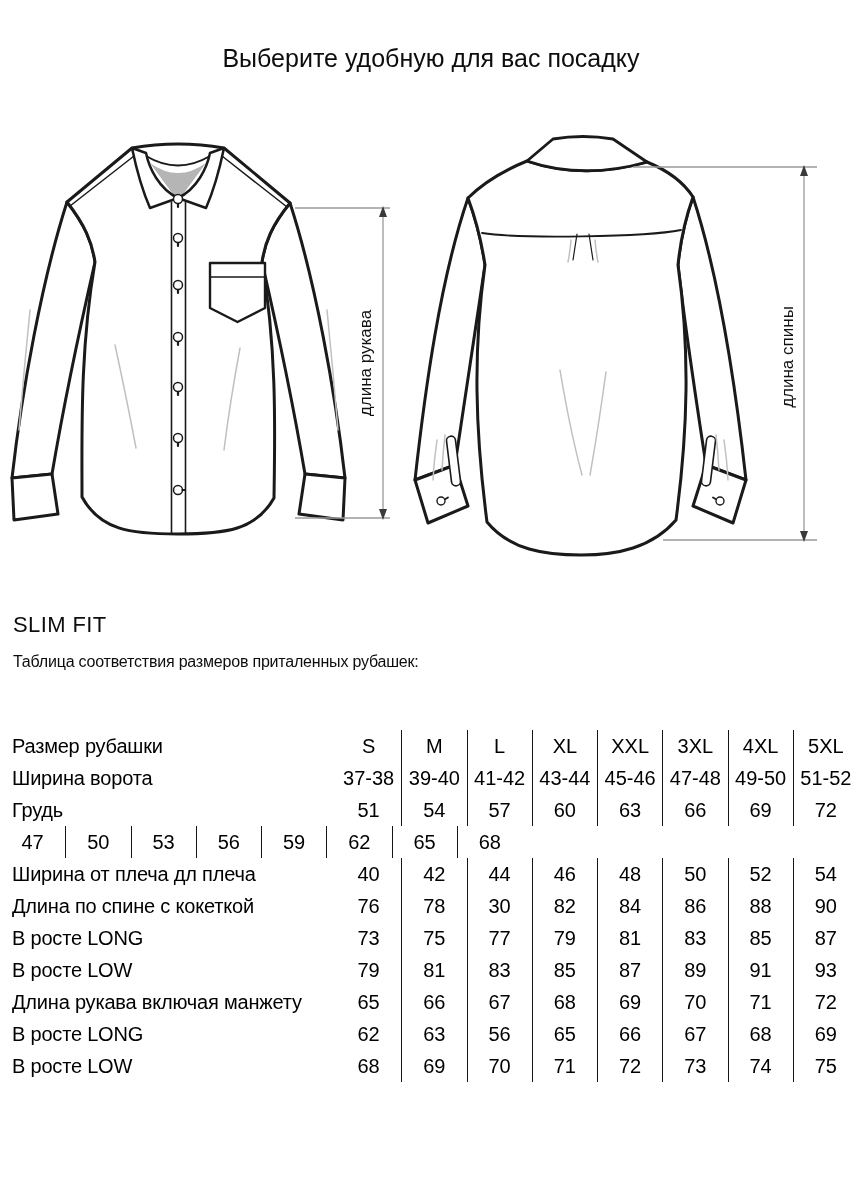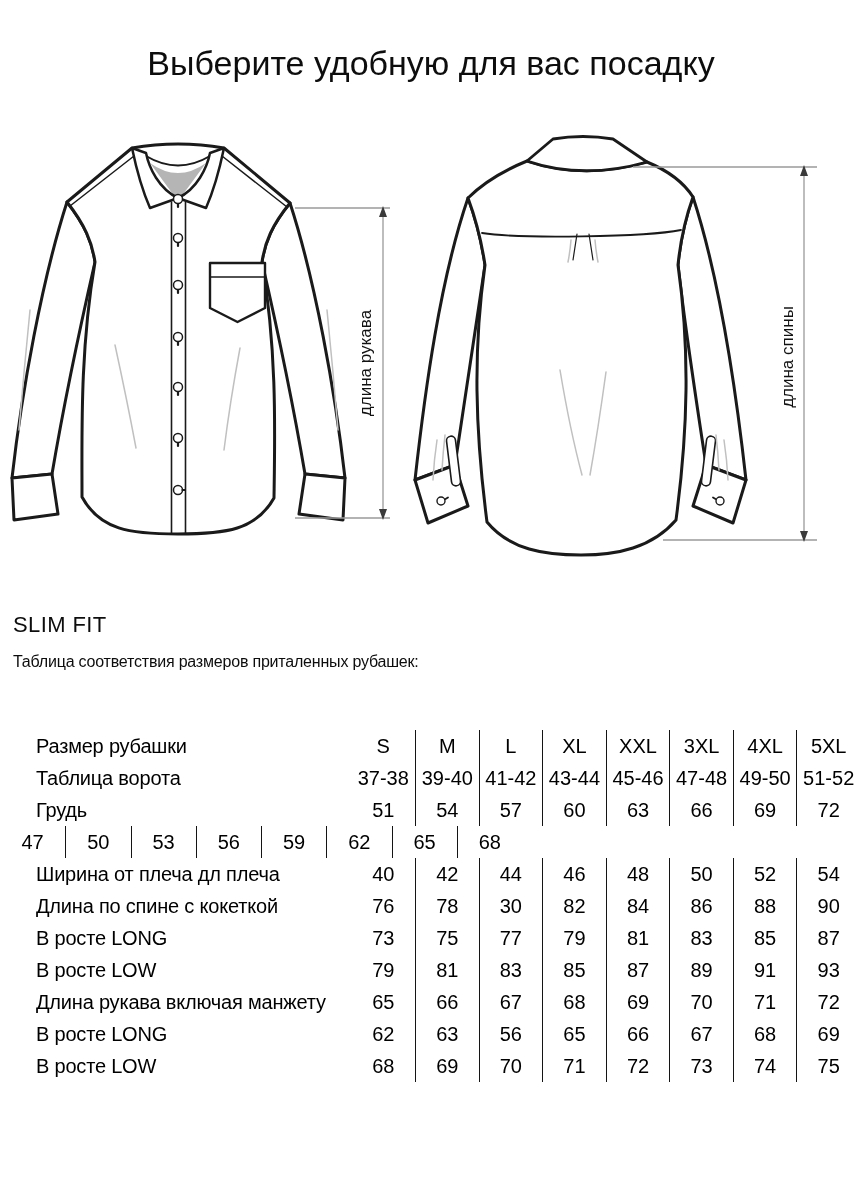--- a/index.html
+++ b/index.html
@@ -2,37 +2,37 @@
 <html><head>
 <meta charset="utf-8">
 <style>
   html,body { margin:0; padding:0; background:#fff; }
   .page {
     position:relative; width:862px; height:1200px; background:#ffffff;
     font-family:"Liberation Sans", sans-serif; color:#000; overflow:hidden;
   }
   .page-title {
     position:absolute; top:44px; left:0; width:100%;
-    text-align:center; font-size:34px; font-weight:400; color:#0d0d0d;
+    text-align:center; font-size:25px; font-weight:400; color:#0d0d0d;
   }
   .diagram-svg { position:absolute; top:130px; left:0; }
   .fit-heading {
     position:absolute; top:612px; left:13px;
     font-size:22px; font-weight:400; letter-spacing:0.4px; color:#0d0d0d;
   }
   .table-caption {
     position:absolute; top:653px; left:13px;
     font-size:16px; color:#0d0d0d; letter-spacing:-0.2px;
   }
   .size-table { position:absolute; top:730px; left:0; width:860px; }
   .trow { display:flex; height:32px; }
   .tlabel {
     width:336px; padding-left:12px; box-sizing:border-box;
     font-size:20px; line-height:32px; letter-spacing:-0.2px;
-    white-space:nowrap; overflow:hidden;margin-left:24px;
+    white-space:nowrap; overflow:hidden;
   }
   .tcell {
     width:65.25px; box-sizing:border-box; text-align:center;
     font-size:20px; line-height:32px;
   }
   .tcell.sep { border-left:1px solid #141414; }
 </style>
 </head>
 <body>
 
@@ -162,21 +162,21 @@
         <div class="tcell">S</div>
         <div class="tcell sep">M</div>
         <div class="tcell sep">L</div>
         <div class="tcell sep">XL</div>
         <div class="tcell sep">XXL</div>
         <div class="tcell sep">3XL</div>
         <div class="tcell sep">4XL</div>
         <div class="tcell sep">5XL</div>
       </div>
       <div class="trow">
-        <div class="tlabel">Таблица ворота</div>
+        <div class="tlabel">Ширина ворота</div>
         <div class="tcell">37-38</div>
         <div class="tcell sep">39-40</div>
         <div class="tcell sep">41-42</div>
         <div class="tcell sep">43-44</div>
         <div class="tcell sep">45-46</div>
         <div class="tcell sep">47-48</div>
         <div class="tcell sep">49-50</div>
         <div class="tcell sep">51-52</div>
       </div>
       <div class="trow">

